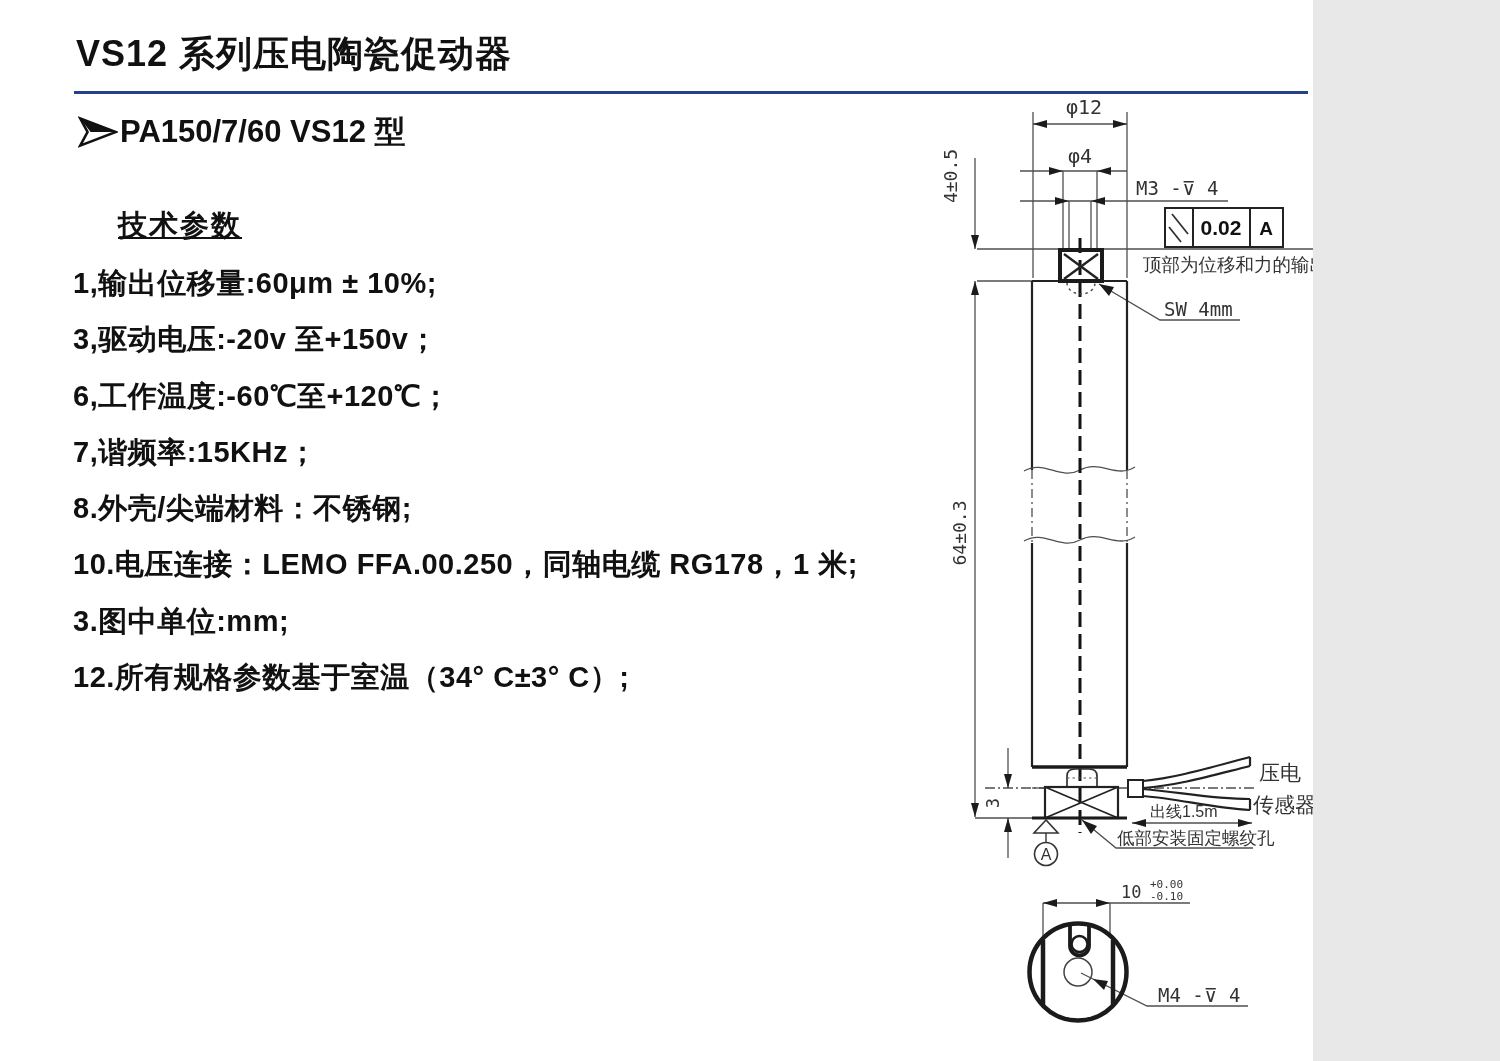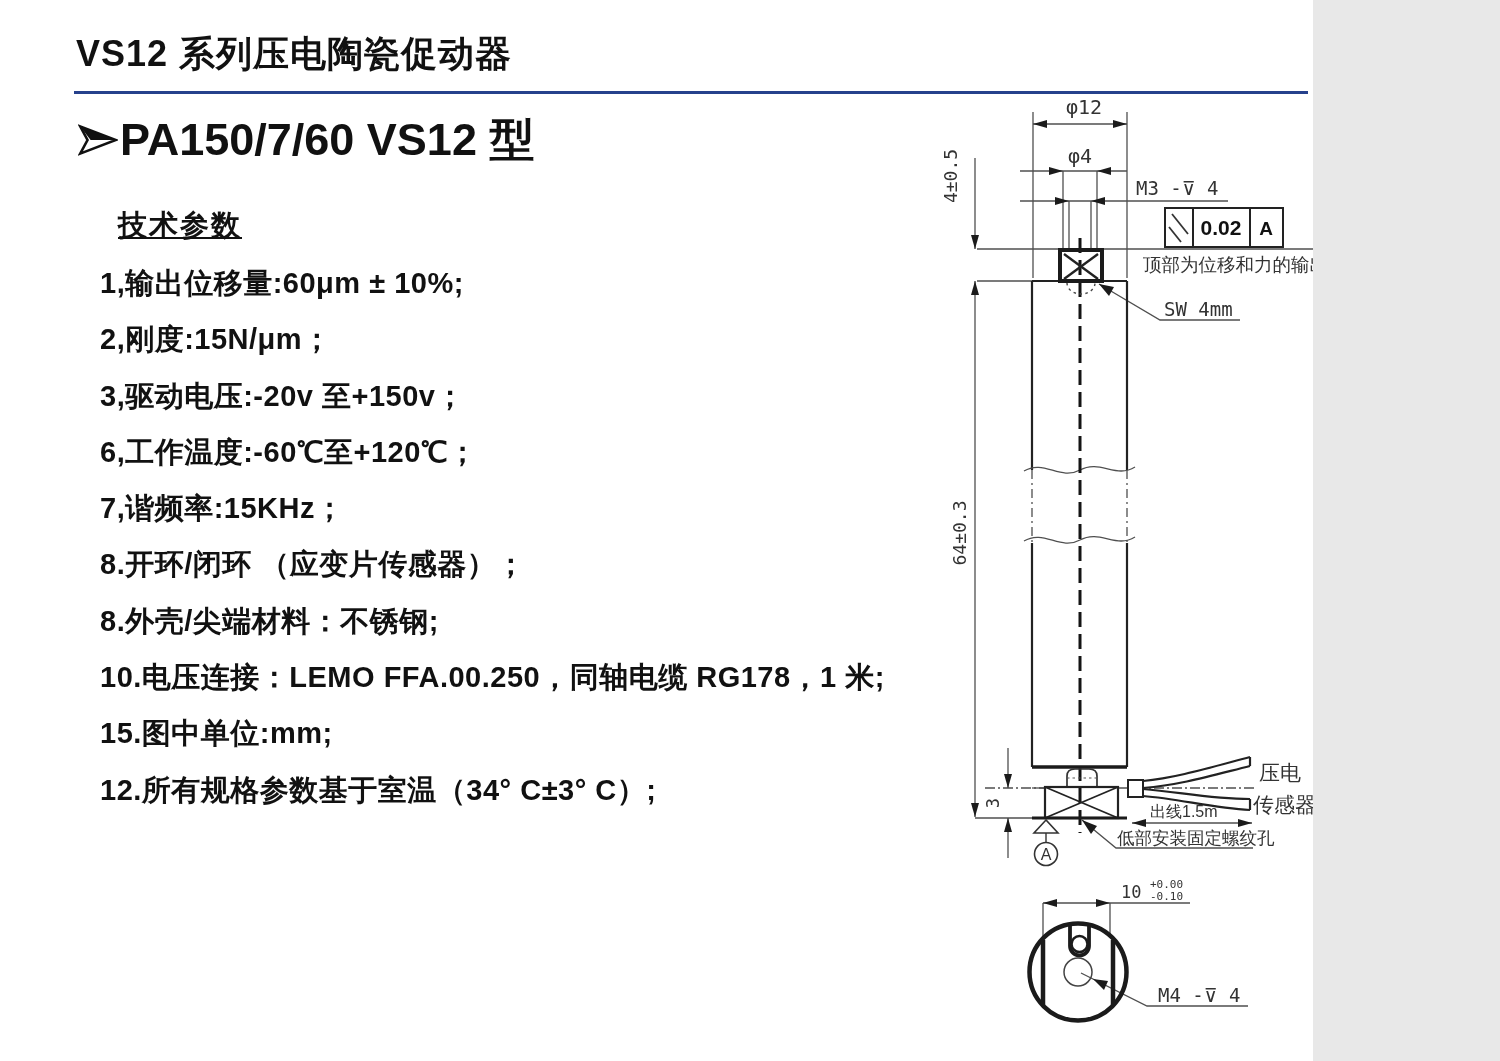--- a/index.html
+++ b/index.html
@@ -3,24 +3,24 @@
 <meta charset="utf-8">
 <style>
   html,body{margin:0;padding:0;background:#e8e8e8;}
   .page{position:relative;width:1281px;height:1061px;background:#ffffff;overflow:hidden;
         font-family:"Liberation Sans",sans-serif;color:#111;padding-left:32px;}
   .page-title{position:absolute;left:76px;top:30px;font-size:36px;font-weight:700;
         letter-spacing:1px;white-space:nowrap;}
   .rule{position:absolute;left:74px;top:91px;width:1234px;height:3px;background:#26418C;}
   .logo{position:absolute;left:1326px;top:12px;}
   .model-heading{position:absolute;left:78px;top:110px;display:flex;align-items:center;gap:2px;}
-  .model-heading .txt{font-size:45px;font-weight:700;letter-spacing:0px;white-space:nowrap;}
+  .model-heading .txt{font-size:31px;font-weight:700;letter-spacing:0px;white-space:nowrap;}
   .section-heading{position:absolute;left:118px;top:206px;font-size:29px;font-weight:700;
         letter-spacing:2px;text-decoration:underline;}
-  .specs{position:absolute;left:100px;top:255px;}
+  .specs{position:absolute;left:73px;top:255px;}
   .spec{height:56.3px;line-height:56.3px;font-size:29px;font-weight:600;white-space:nowrap;
         letter-spacing:0.5px;}
   .drawing{position:absolute;left:930px;top:95px;}
   
   .thin{stroke:#4f4f4f;stroke-width:1.3;fill:none;}
   .med{stroke:#222;stroke-width:2.2;fill:none;}
   .thick{stroke:#1b1b1b;stroke-width:3.4;fill:none;}
   .arrow{fill:#1b1b1b;stroke:none;}
   .t-mono{font-family:"DejaVu Sans Mono",monospace;fill:#333;}
   .t-cjk{font-family:"Liberation Sans",sans-serif;fill:#333;}
@@ -48,28 +48,26 @@
       <polygon points="2,8 36,21 2,34 9,21" fill="#ffffff" stroke="#111" stroke-width="2.5"></polygon>
       <polygon points="2,8 36,21 12,21" fill="#111"></polygon>
     </svg>
     <span class="txt">PA150/7/60 VS12 型</span>
   </div>
 
   <div class="section-heading">技术参数</div>
 
   <div class="specs">
     <div class="spec">1,输出位移量:60μm ± 10%;</div>
-    <div class="spec">2,刚度:15N/μm；</div>
     <div class="spec">3,驱动电压:-20v 至+150v；</div>
     <div class="spec">6,工作温度:-60℃至+120℃；</div>
     <div class="spec">7,谐频率:15KHz；</div>
-    <div class="spec">8.开环/闭环 （应变片传感器）；</div>
     <div class="spec">8.外壳/尖端材料：不锈钢;</div>
     <div class="spec">10.电压连接：LEMO FFA.00.250，同轴电缆 RG178，1 米;</div>
-    <div class="spec">15.图中单位:mm;</div>
+    <div class="spec">3.图中单位:mm;</div>
     <div class="spec">12.所有规格参数基于室温（34° C±3° C）;</div>
   </div>
 
   <svg class="drawing" width="440" height="966" viewBox="930 95 440 966">
 
     <g>
 
       <g class="thin">
         <line x1="1033" y1="112" x2="1033" y2="278"></line>
         <line x1="1127" y1="112" x2="1127" y2="278"></line>

